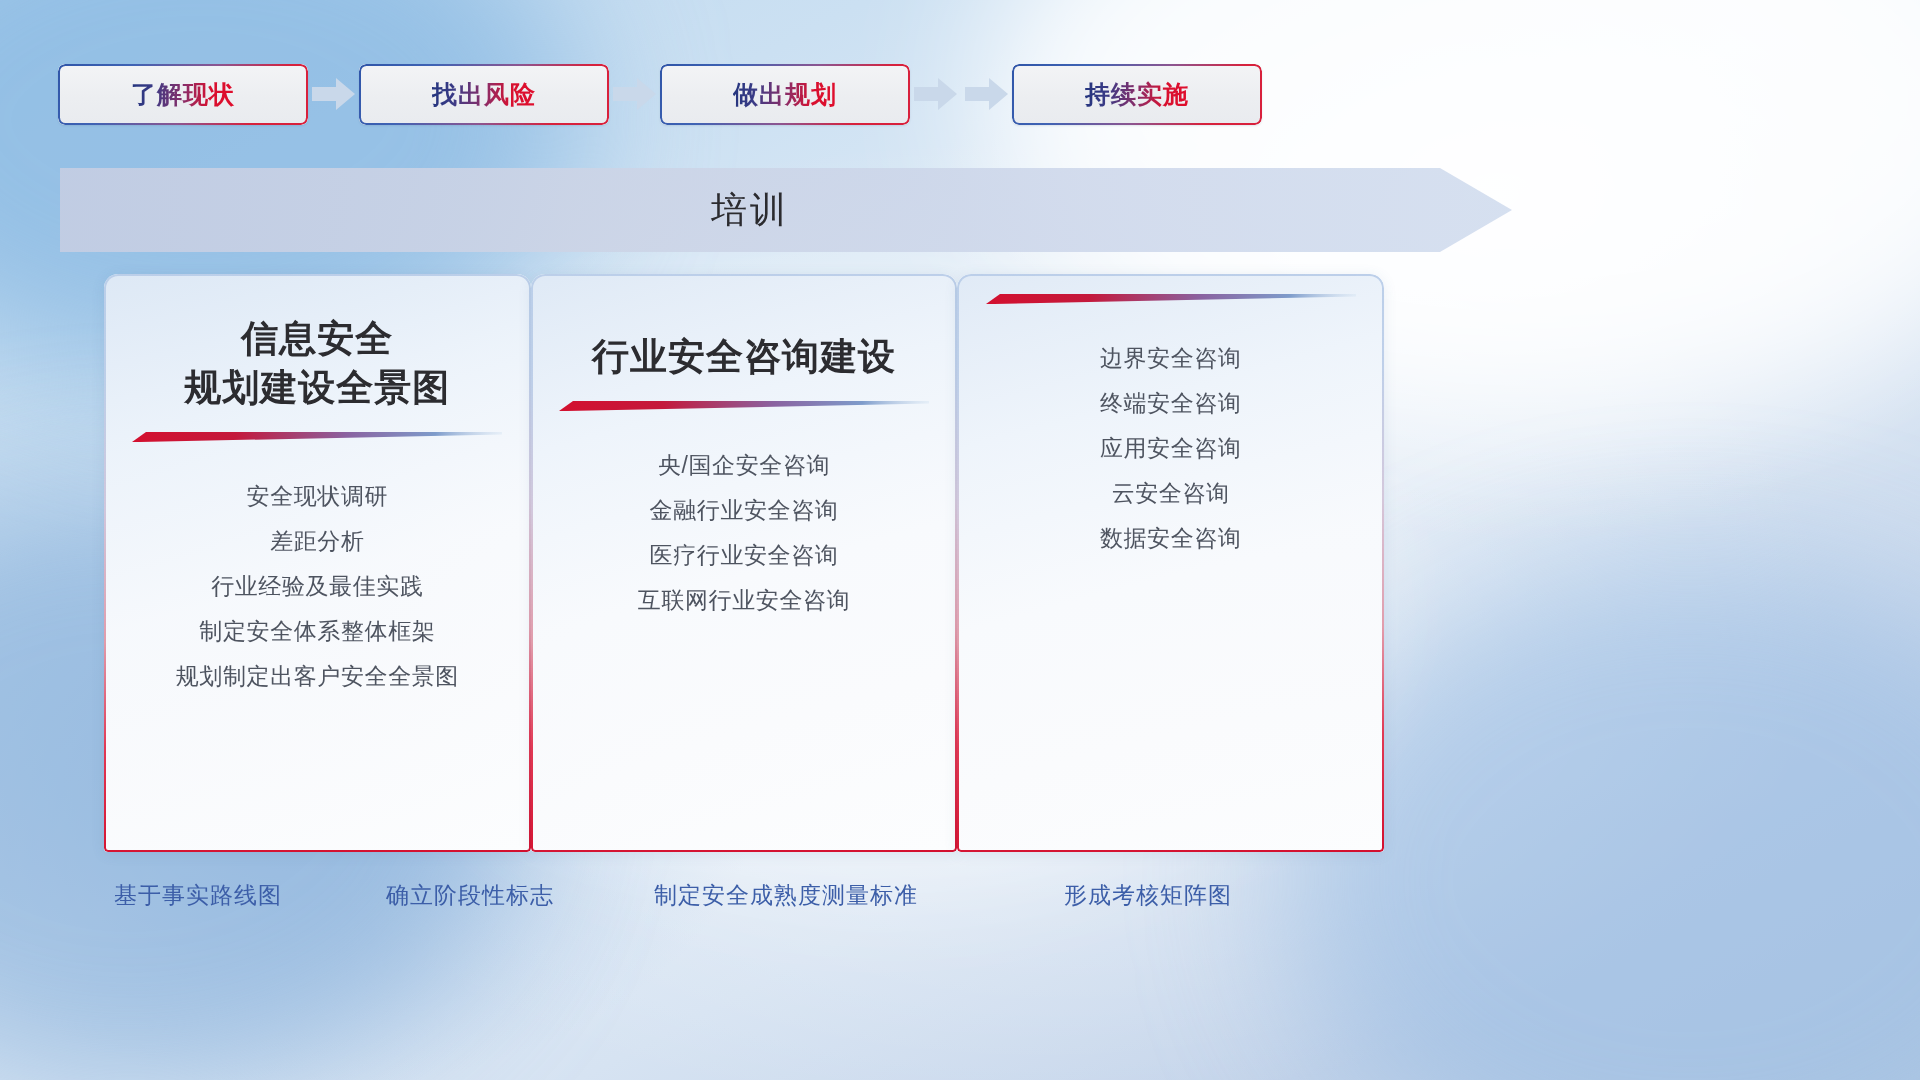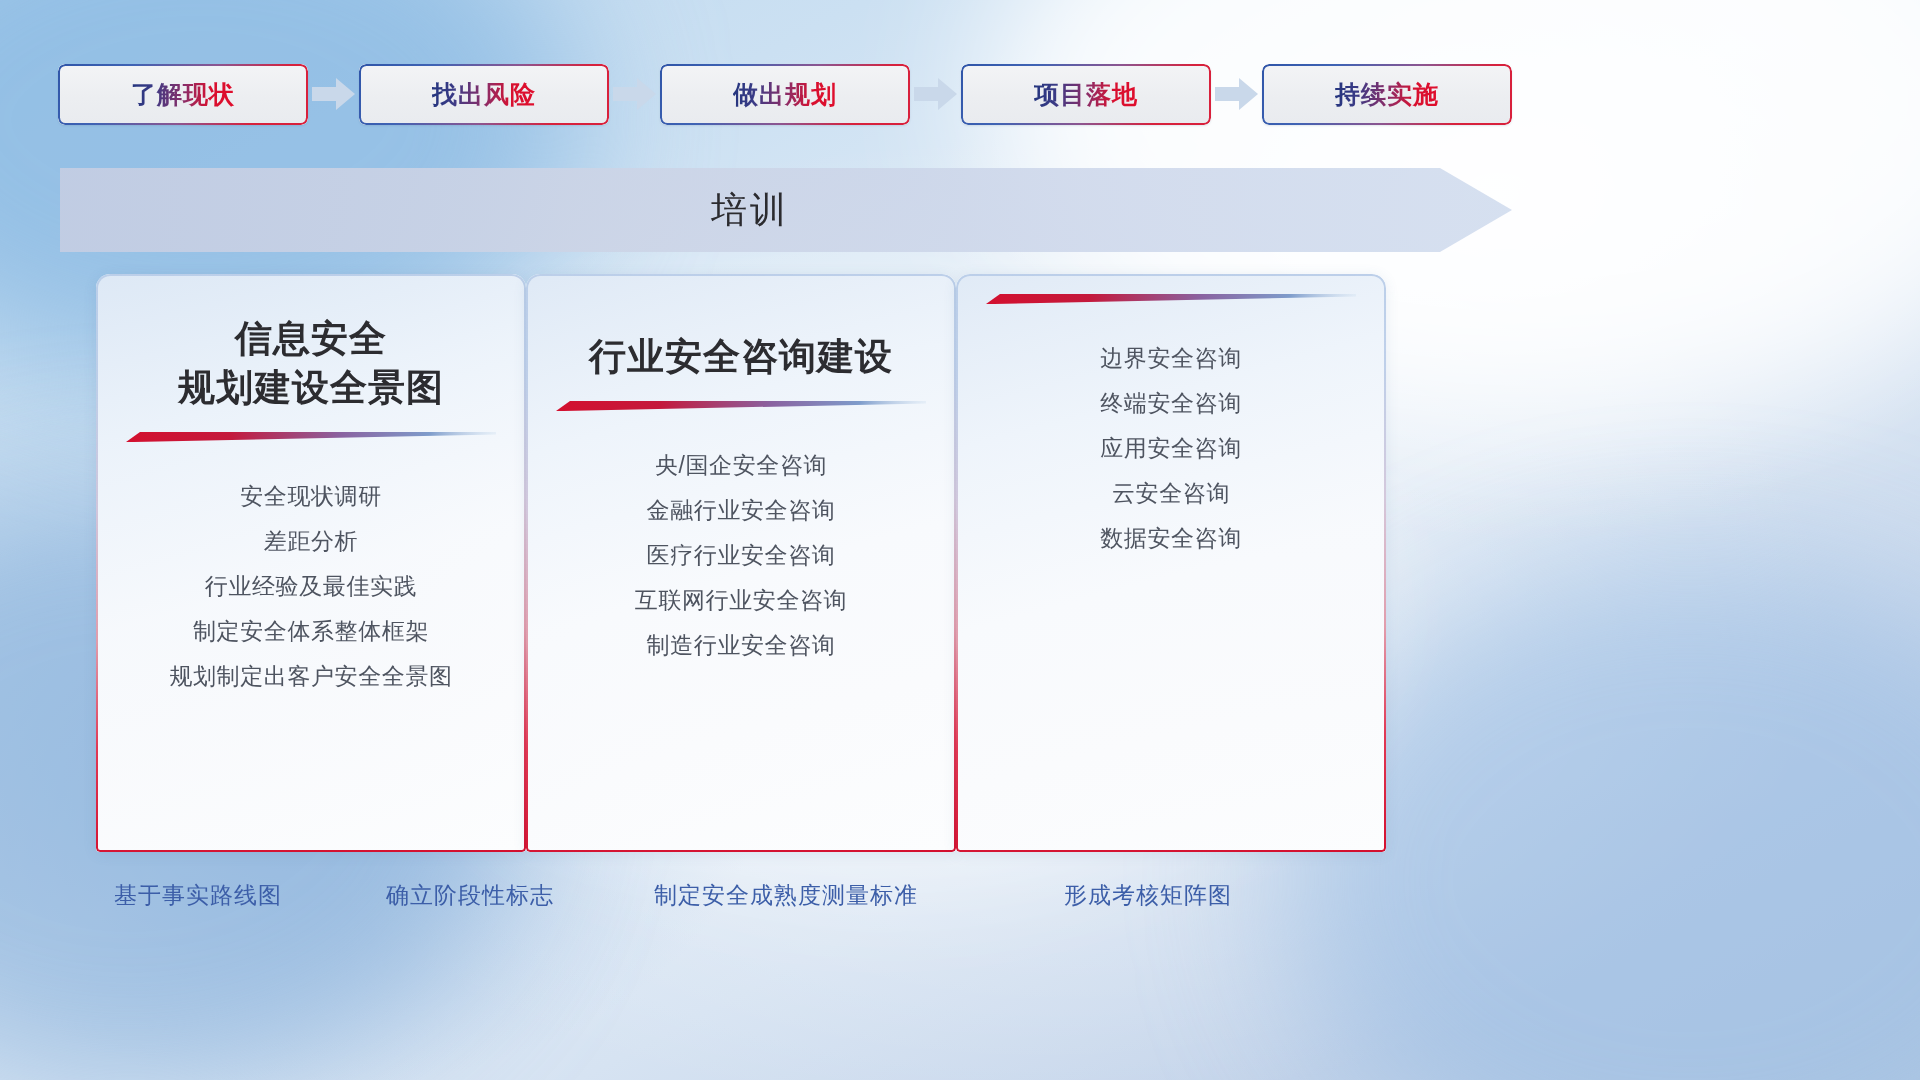--- a/index.html
+++ b/index.html
@@ -110,25 +110,26 @@
     justify-content: center;
     font-size: 36px;
     font-weight: 400;
     color: #2b2b2f;
     letter-spacing: 3px;
   }
 
   
   #cards {
     position: absolute;
-    left: 96px;
+    left: 104px;
     top: 274px;
-    width: 1400px;
+    width: 1280px;
     height: 580px;
     display: flex;
+    justify-content: space-between;
   }
   .card {
     position: relative;
     width: 430px;
     height: 578px;
     border-radius: 14px 14px 4px 4px;
     background:
       linear-gradient(165deg, rgba(224,234,246,0.96) 0%, rgba(238,244,251,0.96) 26%, rgba(248,250,253,0.98) 52%, rgba(250,251,253,0.99) 74%, rgba(252,253,254,1) 100%);
     box-shadow: 0 2px 14px rgba(60,95,145,0.10);
     overflow: hidden;
@@ -251,23 +252,20 @@
     <div class="step-box">
       <span class="step-label">做出规划</span>
     </div>
 
     <div class="step-arrow">
       <svg width="43" height="32" viewBox="0 0 43 32" aria-hidden="true">
         <path d="M0 9 H24 V0 L43 16 L24 32 V23 H0 Z" fill="#c9d8ea"></path>
       </svg>
     </div>
 
-    <div class="step-box">
-      <span class="step-label">项目落地</span>
-    </div>
 
     <div class="step-arrow">
       <svg width="43" height="32" viewBox="0 0 43 32" aria-hidden="true">
         <path d="M0 9 H24 V0 L43 16 L24 32 V23 H0 Z" fill="#c9d8ea"></path>
       </svg>
     </div>
 
     <div class="step-box">
       <span class="step-label">持续实施</span>
     </div>
@@ -335,21 +333,20 @@
             </linearGradient>
           </defs>
           <path d="M0 12 L14 2 L370 2 L370 4.5 L8 12 Z" fill="url(#dv2)"></path>
         </svg>
       </div>
       <div class="card-list">
         <div class="item">央/国企安全咨询</div>
         <div class="item">金融行业安全咨询</div>
         <div class="item">医疗行业安全咨询</div>
         <div class="item">互联网行业安全咨询</div>
-        <div class="item">制造行业安全咨询</div>
       </div>
     </div>
 
     <div class="card three">
       <div class="divider-wrap">
         <svg width="370" height="14" viewBox="0 0 370 14" aria-hidden="true">
           <defs>
             <linearGradient id="dv3" x1="0" y1="0" x2="1" y2="0">
               <stop offset="0%" stop-color="#d3102f"></stop>
               <stop offset="28%" stop-color="#c4193c"></stop>

